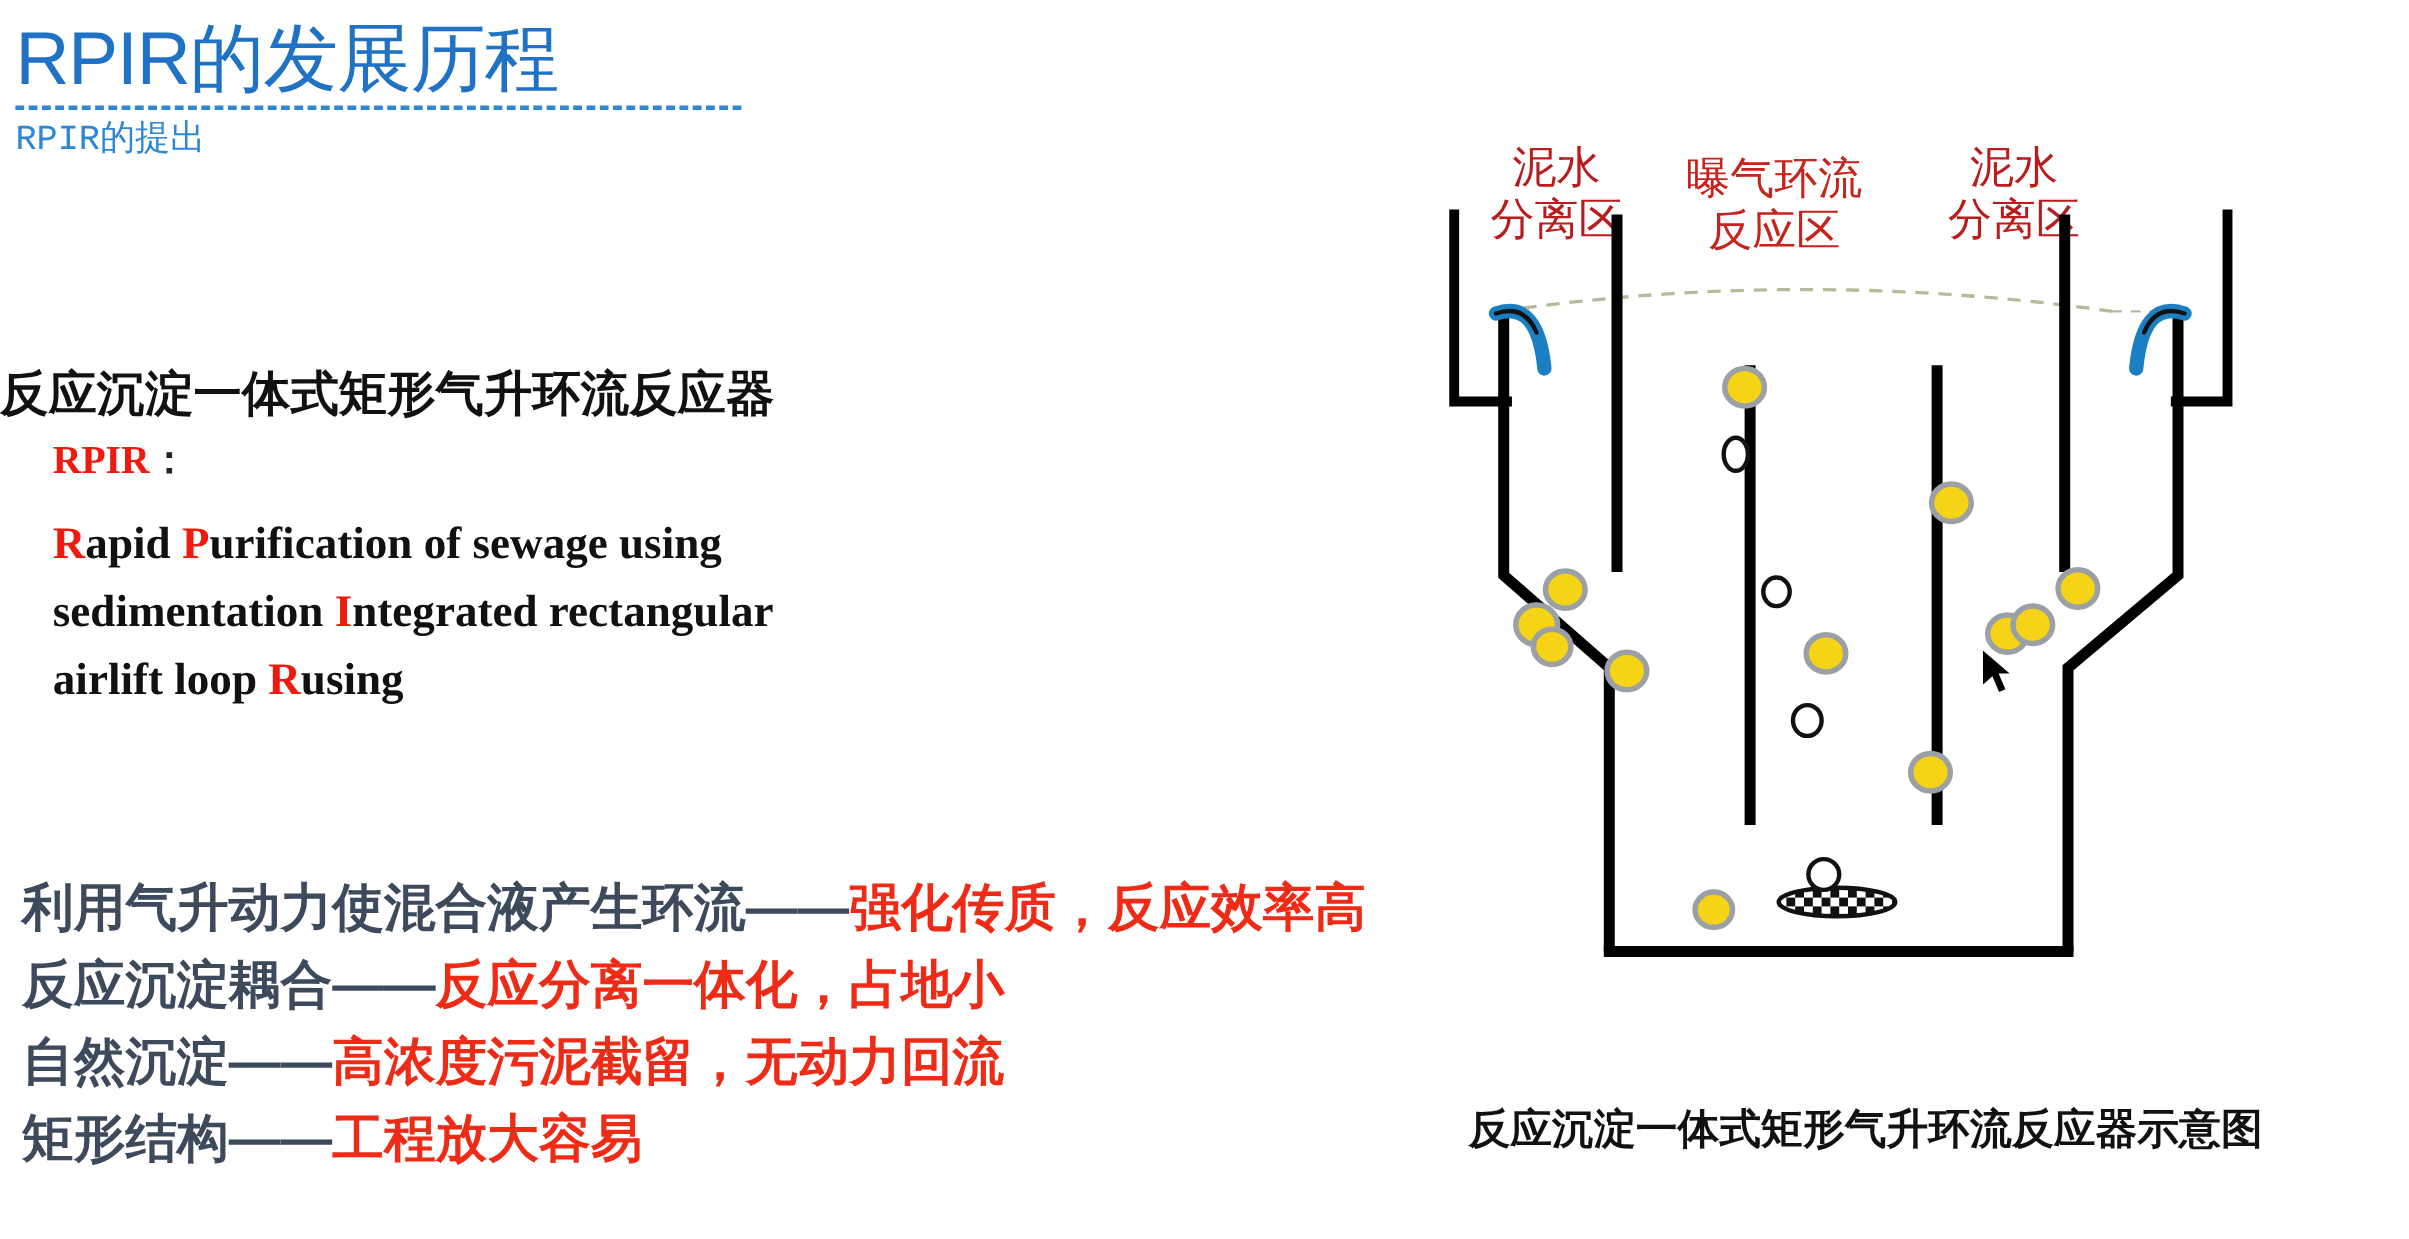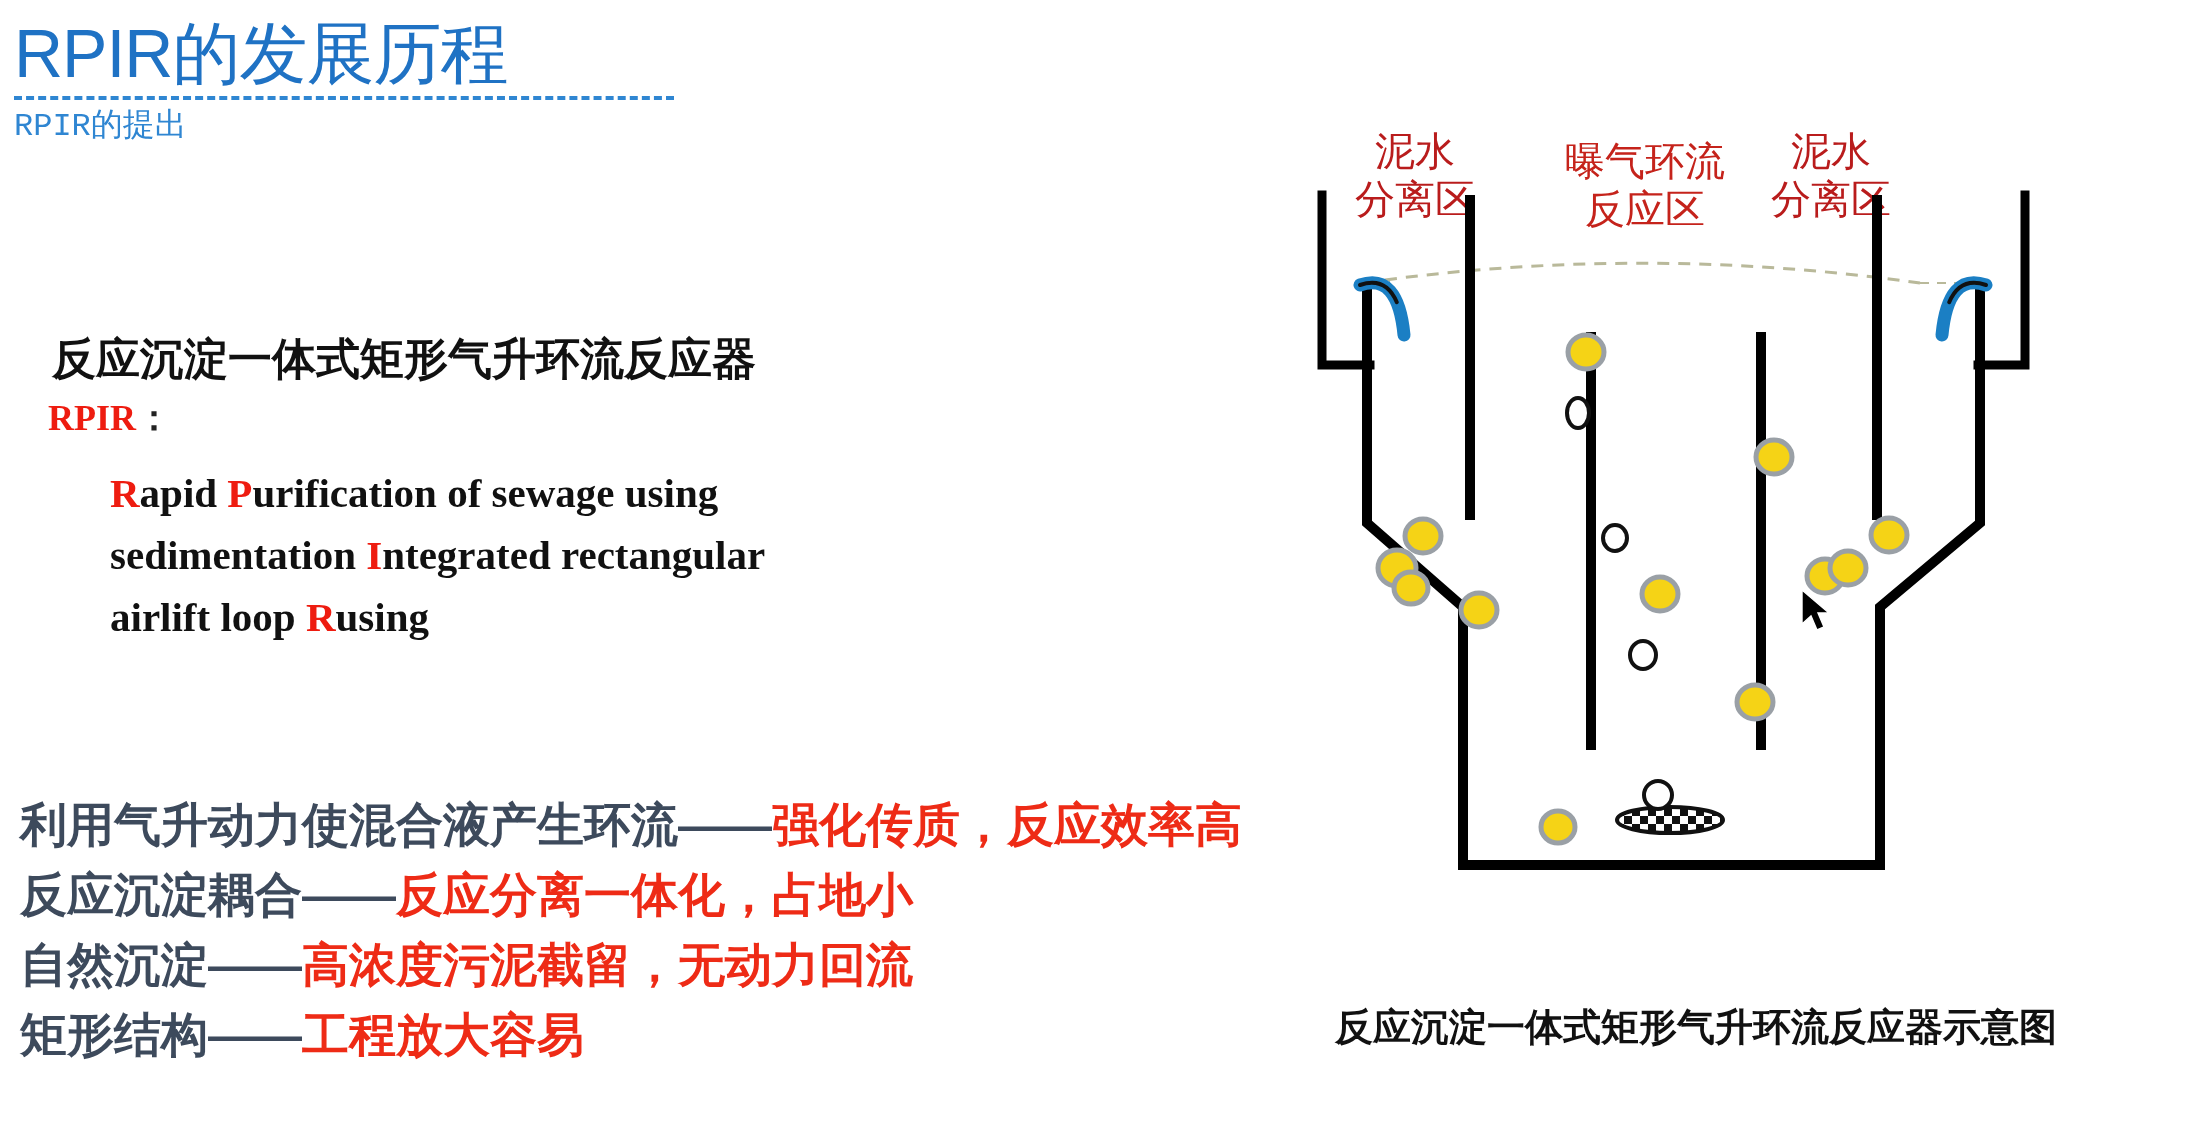--- a/index.html
+++ b/index.html
@@ -41,40 +41,39 @@
 
   
   #left-col { position: absolute; left: 0px; top: 330px; width: 960px; }
 
   .cn-heading {
     font-family: "Liberation Sans", sans-serif;
     font-weight: bold;
     font-size: 44px;
     line-height: 58px;
     color: #111111;
-    padding-left: 52px;
     white-space: nowrap;
   }
   #rpir-label {
     font-family: "Liberation Serif", serif;
     font-weight: bold;
     font-size: 36px;
     line-height: 60px;
     padding-left: 48px;
     color: #222222;
   }
   #rpir-label .acr { color: #ee1c10; }
 
   #expansion {
     font-family: "Liberation Serif", serif;
     font-weight: bold;
     font-size: 41px;
     line-height: 62px;
     color: #111111;
-    padding-left: 110px;
+    padding-left: 48px;
     padding-top: 14px;
   }
   #expansion .cap { color: #ee1c10; }
   .exp-line { white-space: nowrap; }
 
   
   #bullets { position: absolute; left: 0px; top: 790px; width: 1000px; }
   .bullet {
     font-family: "Liberation Sans", sans-serif;
     font-weight: bold;
@@ -95,21 +94,21 @@
     font-family: "Liberation Serif", serif;
     font-size: 40px;
     line-height: 48px;
     text-align: center;
     color: #b91c1c;
     white-space: pre-line;
   }
   #zone-left  { left: 40px;  top: 8px; width: 190px; }
   #zone-right { left: 456px; top: 8px; width: 190px; }
   #zone-center {
-    left: 240px; top: 18px; width: 250px;
+    left: 208px; top: 18px; width: 250px;
     color: #c5231b;
   }
 
   #diagram-caption {
     position: absolute;
     left: 1335px; top: 1002px;
     font-family: "Liberation Sans", sans-serif;
     font-weight: bold;
     font-size: 38px;
     line-height: 50px;

